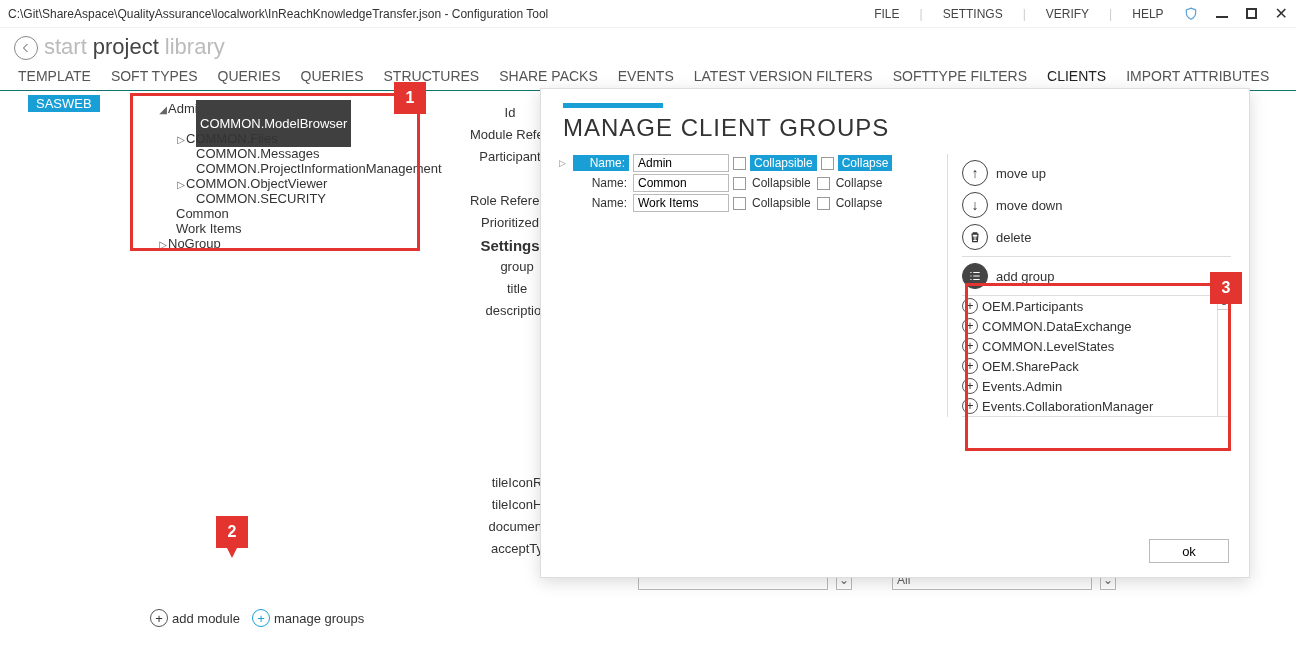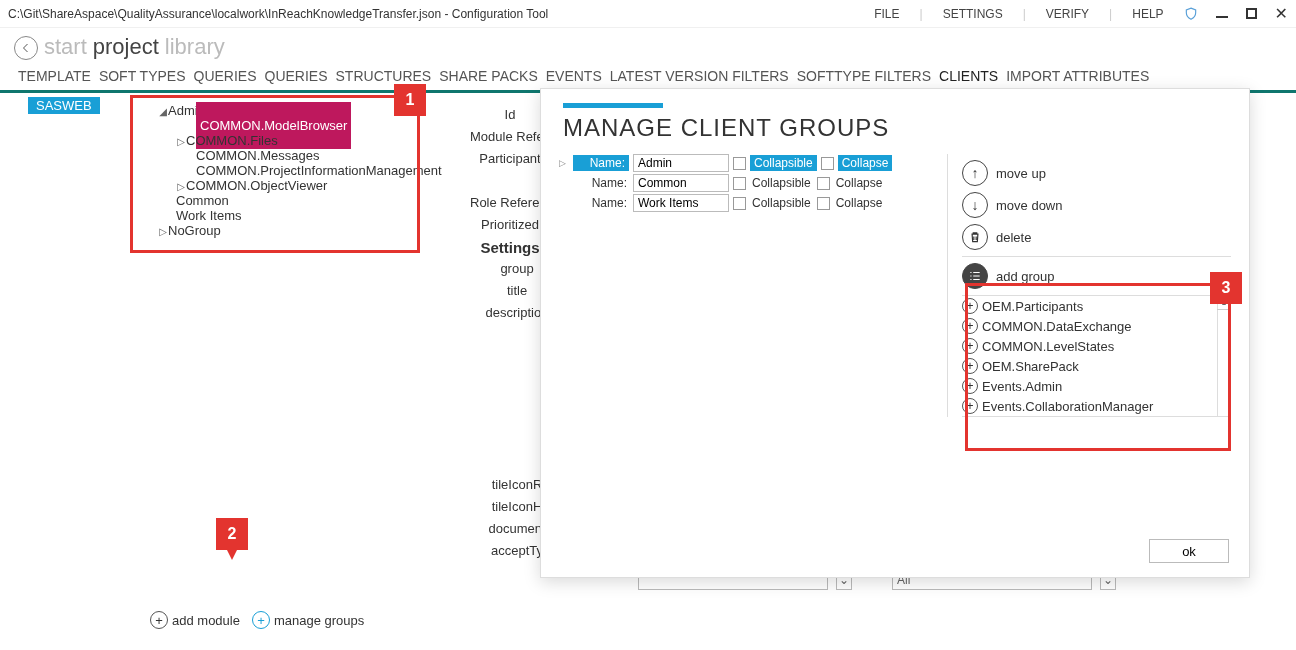--- a/index.html
+++ b/index.html
@@ -14,34 +14,34 @@
   .win-max { width: 11px; height: 11px; border: 2px solid #333; display: inline-block; }
   .win-close { font-size: 16px; line-height: 12px; }
   .shield { width: 14px; height: 14px; }
 
   .breadcrumb { display: flex; align-items: flex-end; padding: 4px 14px; height: 36px; }
   .back-btn { width: 24px; height: 24px; border: 1px solid #888; border-radius: 50%; display: flex; align-items: center; justify-content: center; margin-right: 6px; color: #555; }
   .bc-item { font-size: 22px; font-weight: 300; margin-right: 6px; }
   .bc-dim { color: #bbb; }
   .bc-cur { color: #444; }
 
-  .tabs { display: flex; gap: 8px; padding: 4px 18px 6px 18px; font-size: 14px; color: #555; border-bottom: 3px solid #0f766e; }
+  .tabs { display: flex; gap: 20px; padding: 4px 18px 6px 18px; font-size: 14px; color: #555; border-bottom: 1px solid #0f766e; }
   .tab-active { font-weight: 400; color: #222; }
 
   .content { display: flex; position: relative; height: calc(650px - 28px - 36px - 30px); }
 
   .left-col { width: 130px; padding-top: 4px; }
   .client-chip { background: #199fd6; color: #fff; padding: 1px 8px; margin-left: 28px; display: inline-block; font-size: 13px; }
 
   .tree-col { width: 340px; padding-top: 10px; padding-left: 22px; position: relative; }
   .red-box-1 { position: absolute; left: 0; top: 2px; width: 290px; height: 158px; border: 3px solid #e3342f; }
   .callout-1 { position: absolute; left: 261px; top: -14px; width: 32px; height: 32px; background: #e3342f; color: #fff; font-weight: 700; font-size: 16px; display: flex; align-items: center; justify-content: center; }
   .tri { display: inline-block; width: 10px; text-align: center; color: #666; font-size: 10px; }
   .tree-line { padding-left: 0; white-space: nowrap; }
-  .selected { background: #be185d; color: #fff; padding: 16px 4px; }
+  .selected { background: #404040; color: #fff; padding: 16px 4px; }
   .level1 { padding-left: 6px; }
   .level2 { padding-left: 24px; }
   .level3 { padding-left: 44px; }
 
   .callout-2 { position: absolute; left: 86px; top: 425px; }
   .callout-pin { width: 32px; height: 32px; background: #e3342f; color: #fff; font-weight: 700; font-size: 16px; display: flex; align-items: center; justify-content: center; position: relative; }
   .callout-pin::after { content: ""; position: absolute; bottom: -10px; left: 10px; border-left: 6px solid transparent; border-right: 6px solid transparent; border-top: 12px solid #e3342f; }
 
   .bottom-actions { position: absolute; left: 150px; bottom: 20px; display: flex; gap: 12px; align-items: center; font-size: 13px; }
   .action-btn { display: flex; align-items: center; gap: 4px; }
@@ -147,20 +147,21 @@
     <div class="red-box-1">
       <div class="callout-1">1</div>
     </div>
 
     <div class="tree-line level1"><span class="tri">◢</span><span>Admin</span></div>
     <div class="tree-line level3"><span class="selected">COMMON.ModelBrowser</span></div>
     <div class="tree-line level2"><span class="tri">▷</span><span>COMMON.Files</span></div>
     <div class="tree-line level3"><span>COMMON.Messages</span></div>
     <div class="tree-line level3"><span>COMMON.ProjectInformationManagement</span></div>
     <div class="tree-line level2"><span class="tri">▷</span><span>COMMON.ObjectViewer</span></div>
+    <div class="tree-line level3"><span>COMMON.SECURITY</span></div>
     <div class="tree-line level2"><span>Common</span></div>
     <div class="tree-line level2"><span>Work Items</span></div>
     <div class="tree-line level1"><span class="tri">▷</span><span>NoGroup</span></div>
 
     <div class="callout-2">
       <div class="callout-pin">2</div>
     </div>
   </div>
 
   <div class="props-col">

